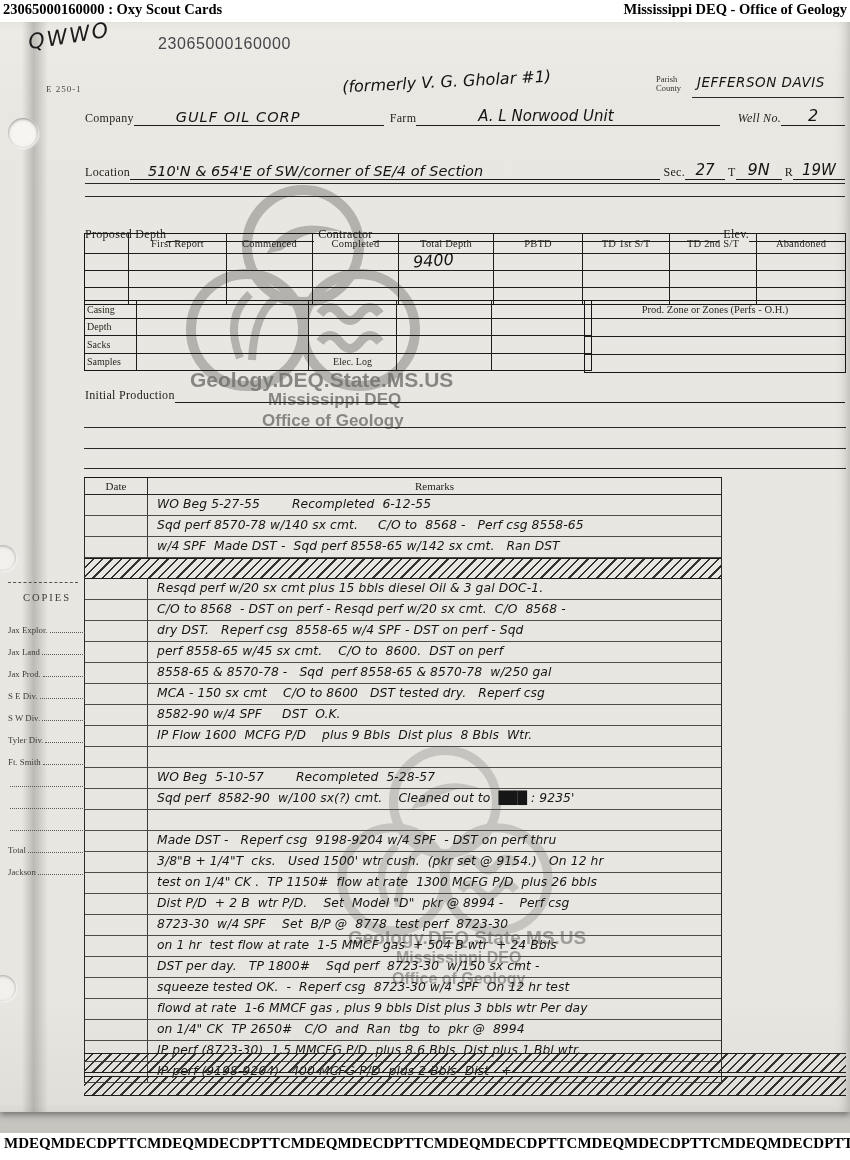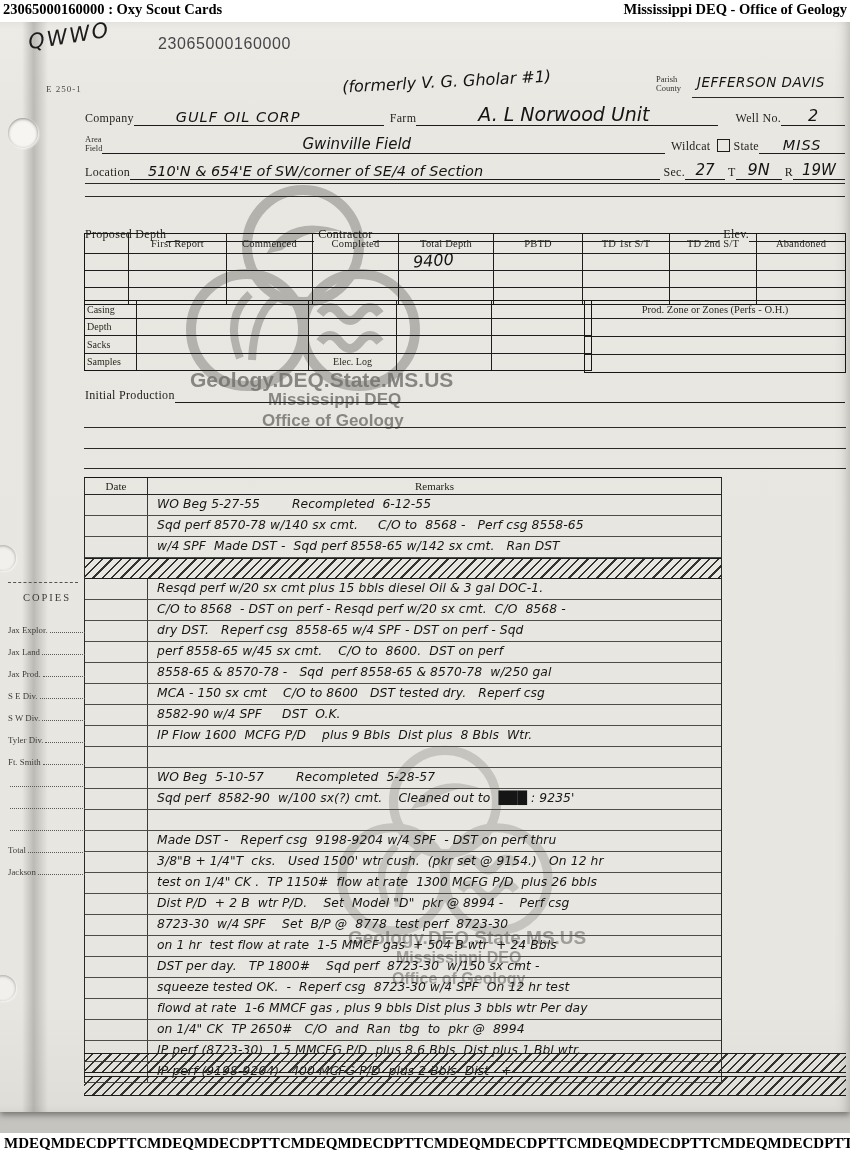--- a/index.html
+++ b/index.html
@@ -169,43 +169,28 @@
   <div class="hw" style="position:absolute; left:697px; top:52px; font-size:13.5px; letter-spacing:.5px;">JEFFERSON DAVIS</div>
   <div class="hline" style="left:692px; top:0; width:152px; height:75px;"></div>
 
   <div class="frow" style="top:80px; height:24px;">
     <span class="lbl">Company</span>
     <span class="uf" style="flex:0 0 250px;">
         <span class="hw" style="font-size:14.5px; letter-spacing:1px; padding-left:42px;">GULF OIL CORP</span>
       </span>
     <span class="lbl" style="margin-left:6px;">Farm</span>
     <span class="uf" style="flex:1;">
-        <span class="hw" style="font-size:19px; padding-left:62px;">A. L Norwood  Unit</span>
-      </span>
-    <span class="lbl" style="margin-left:18px;">Well No.</span>
+        <span class="hw" style="font-size:15px; padding-left:62px;">A. L Norwood  Unit</span>
+      </span>
+    <span class="lbl" style="margin-left:18px;font-style:italic;">Well No.</span>
     <span class="uf" style="flex:0 0 64px; justify-content:center;">
         <span class="hw" style="font-size:16px;">2</span>
       </span>
   </div>
 
-  <div class="frow" style="top:106px; height:26px;">
-    <span style="padding-bottom:1px;">
-      <div class="lbl-sm">Area</div>
-      <div class="lbl-sm">Field</div>
-    </span>
-    <span class="uf" style="flex:1;">
-        <span class="hw" style="font-size:15px; padding-left:200px;">Gwinville Field</span>
-      </span>
-    <span class="lbl" style="margin-left:6px;">Wildcat</span>
-    <span class="cbx"></span>
-    <span class="lbl">State</span>
-    <span class="uf" style="flex:0 0 86px; justify-content:center;">
-        <span class="hw" style="font-size:14.5px; letter-spacing:1px;">MISS</span>
-      </span>
-  </div>
 
   <div class="frow" style="top:132px; height:26px;">
     <span class="lbl">Location</span>
     <span class="uf" style="flex:1;">
         <span class="hw" style="font-size:14.5px; padding-left:18px;">510'N &amp; 654'E of SW/corner of SE/4 of Section</span>
       </span>
     <span class="lbl" style="margin-left:4px;margin-top:40px;">Sec.</span>
     <span class="uf" style="flex:0 0 40px; justify-content:center;">
         <span class="hw" style="font-size:15px;">27</span>
       </span>

